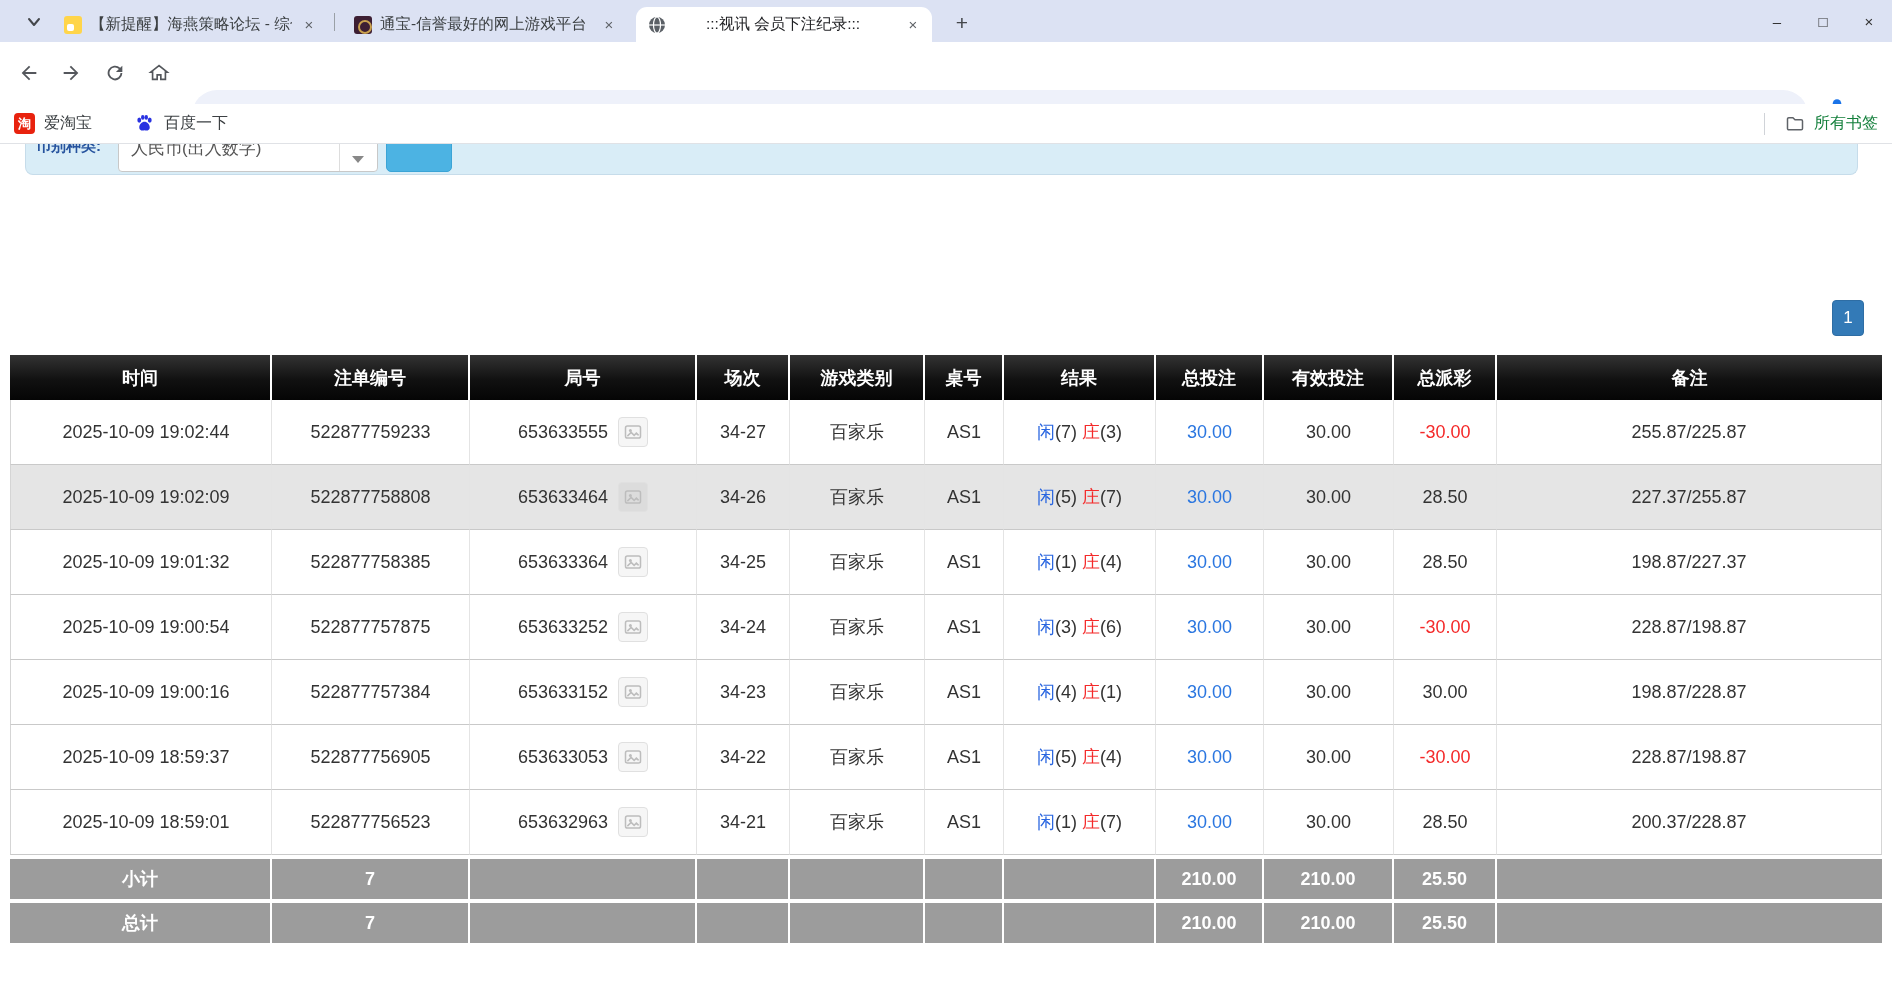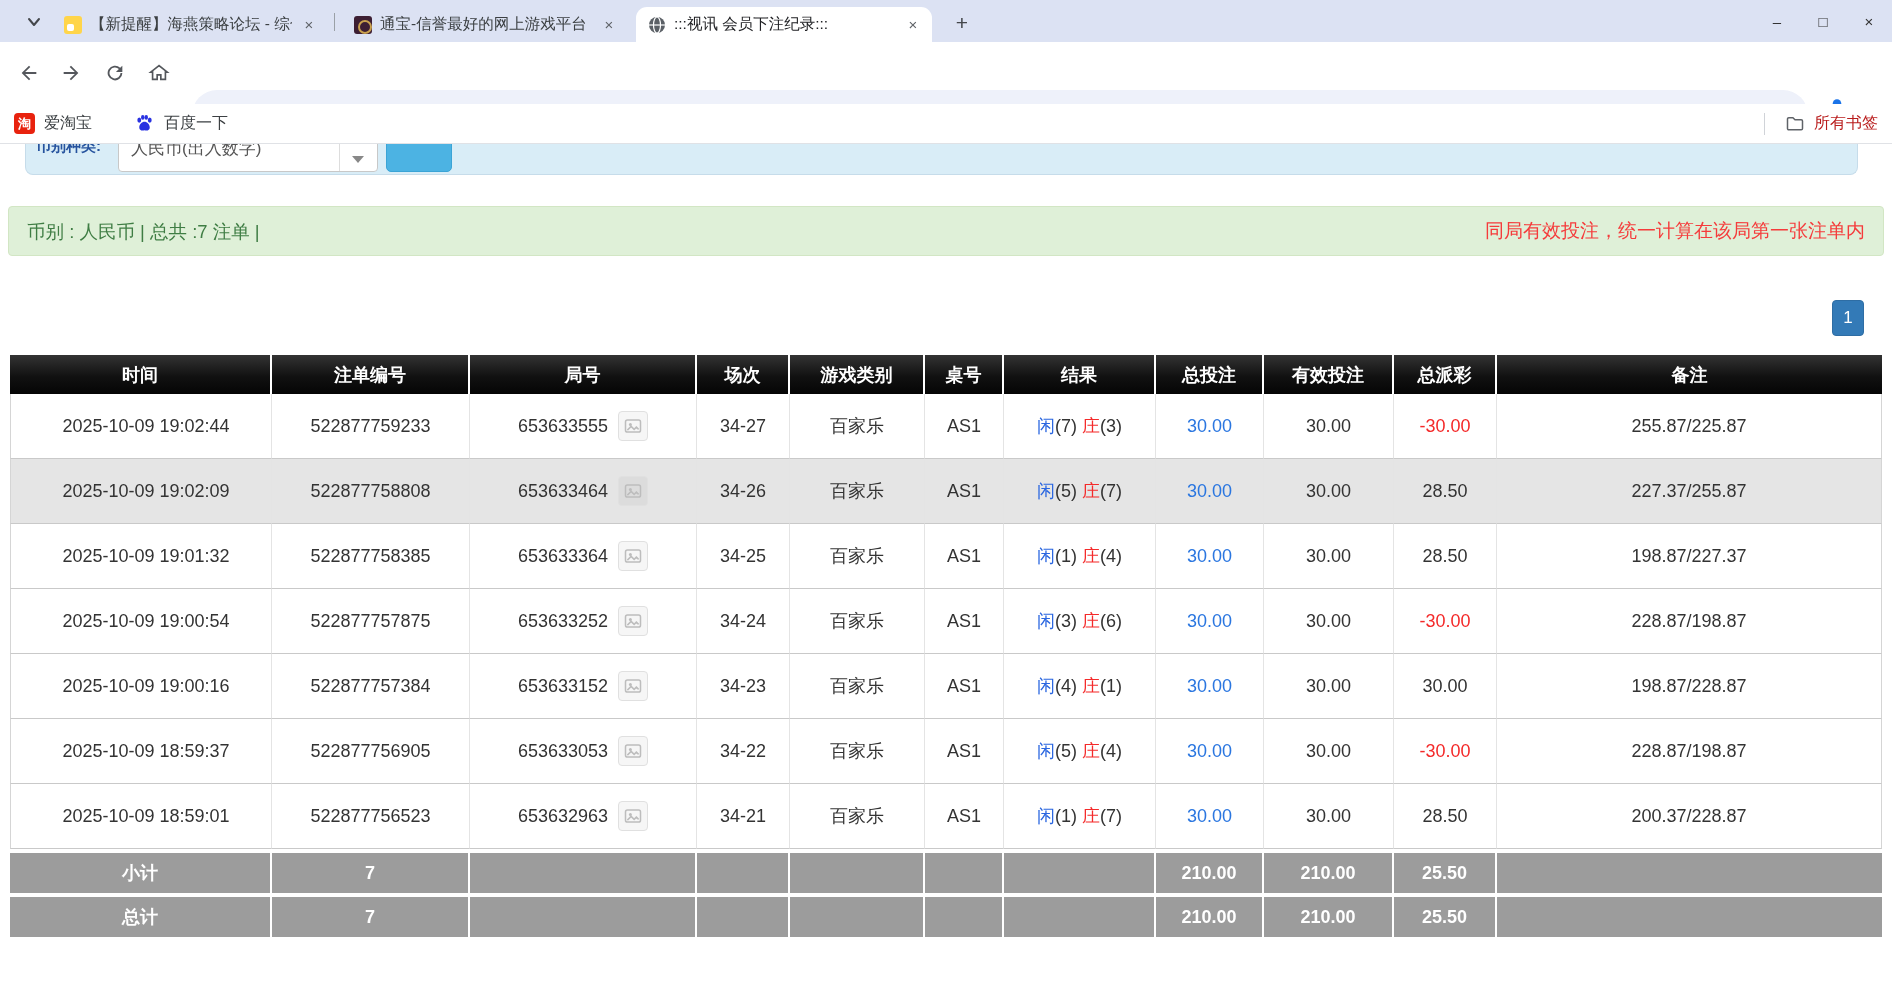--- a/index.html
+++ b/index.html
@@ -32,21 +32,21 @@
   .star { font-size:23px; color:#5f6368; }
   .profile { position:absolute; right:42px; top:53px; }
   .menu-dots { position:absolute; right:12px; top:50px; font-size:22px; color:#5f6368; line-height:44px; }
 
   .bookmarksbar { position:absolute; top:104px; left:0; width:100%; height:40px; background:#fff; border-bottom:1px solid #e0e2e6; display:flex; align-items:center; }
   .bm { display:flex; align-items:center; font-size:16px; color:#3c4043; }
   .bm-taobao { margin-left:14px; }
   .bm-baidu { margin-left:42px; }
   .bm .ico { margin-right:9px; }
   .tb-ico { width:21px; height:21px; background:#e8220e; border-radius:4px; color:#fff; font-size:13px; font-weight:bold; display:flex; align-items:center; justify-content:center; }
-  .bm-right { position:absolute; right:14px; display:flex; align-items:center; font-size:16px; color:#b91c1c; }
+  .bm-right { position:absolute; right:14px; display:flex; align-items:center; font-size:16px; color:#15803d; }
   .bm-divider { width:1px; height:22px; background:#d0d3d8; margin-right:20px; }
   .bm-right .ico { margin-right:9px; }
 
   
   .page { position:absolute; top:145px; left:0; width:100%; height:839px; background:#fff; }
 
   .form-panel { position:absolute; left:25px; top:-1px; width:1833px; height:31px; background:#d9edf7; border:1px solid #c6dcea; border-top:none; border-radius:0 0 8px 8px; overflow:hidden; }
   .form-label { position:absolute; left:10px; top:-22px; line-height:48px; font-size:15px; font-weight:bold; color:#26539e; white-space:nowrap; }
   .form-select { position:absolute; left:92px; top:-20px; width:260px; height:48px; background:#fff; border:1px solid #c8c8c8; border-radius:4px; font-size:17px; color:#555; line-height:48px; padding-left:12px; }
   .form-select .caret-zone { position:absolute; right:0; top:0; width:38px; height:100%; border-left:1px solid #ddd; }
@@ -54,21 +54,21 @@
   .form-button { position:absolute; left:360px; top:-16px; width:66px; height:44px; background:#4cb3e3; border:1px solid #3ba4d6; border-radius:5px; }
 
   .summary-bar { position:absolute; left:8px; top:61px; width:1876px; height:50px; background:#dff0d8; border:1px solid #d2e6c4; border-radius:4px; display:flex; align-items:center; justify-content:space-between; padding:0 18px; }
   .summary-info { font-size:18.5px; color:#3f7d44; }
   .summary-notice { font-size:19px; color:#f53b3b; }
 
   .pager { position:absolute; top:155px; right:28px; }
   .page-btn { width:32px; height:36px; background:#337ab7; border:1px solid #2e6da4; border-radius:4px; color:#fff; font-size:17px; display:flex; align-items:center; justify-content:center; }
 
   table.records { position:absolute; left:10px; top:210px; width:1872px; border-collapse:separate; border-spacing:0; table-layout:fixed; }
-  .records th { height:39px; background:linear-gradient(180deg,#333 0%,#111 55%,#050505 100%); color:#fff; font-size:18px; font-weight:bold; text-align:center; border-right:2px solid #fff; }
+  .records th { height:45px; background:linear-gradient(180deg,#333 0%,#111 55%,#050505 100%); color:#fff; font-size:18px; font-weight:bold; text-align:center; border-right:2px solid #fff; }
   .records th:last-child { border-right:none; }
   .records tbody td { height:65px; background:#fff; font-size:18px; color:#333; text-align:center; vertical-align:middle; border-bottom:1px solid #c9c9c9; border-right:1px solid #e4e4e4; }
   .records tbody td:first-child { border-left:1px solid #d5d5d5;padding-left:10px; }
   .records tbody td:last-child { border-right:1px solid #d5d5d5; }
   .records tbody tr.hl td { background:#e5e5e5; }
   .roundwrap { display:inline-flex; align-items:center; gap:10px;text-align:center; }
   .imgbtn { display:inline-flex; align-items:center; justify-content:center; width:30px; height:30px; background:rgba(0,0,0,0.035); border:1px solid #e0e0e0; border-radius:4px; }
   .player { color:#2a66e0; }
   .banker { color:#f42a2a; }
   .blue { color:#2a76e0; }
@@ -93,21 +93,21 @@
     <span class="close">×</span>
   </div>
   <div class="tab-sep" style="left:334px;"></div>
 
   <div class="tab" style="left:342px; width:286px;">
     <span class="favicon fav-tongbao"></span>
     <span class="title">通宝-信誉最好的网上游戏平台</span>
     <span class="close">×</span>
   </div>
 
-  <div class="tab active" style="left:636px; width:296px;">
+  <div class="tab active" style="left:636px; width:296px;gap:32px;">
     <span class="favicon">
       <svg width="18" height="18" viewBox="0 0 18 18">
           <circle cx="9" cy="9" r="8" fill="#5b6066"></circle>
           <ellipse cx="9" cy="9" rx="3.5" ry="8" fill="none" stroke="#fff" stroke-width="1.2"></ellipse>
           <line x1="1" y1="9" x2="17" y2="9" stroke="#fff" stroke-width="1.2"></line>
         </svg>
     </span>
     <span class="title">:::视讯 会员下注纪录:::</span>
     <span class="close">×</span>
   </div>
@@ -197,24 +197,20 @@
   <div class="form-panel">
     <span class="form-label">币别种类:</span>
     <div class="form-select">
       <span>人民币(出入数字)</span>
       <span class="caret-zone"></span>
       <span class="caret"></span>
     </div>
     <div class="form-button"></div>
   </div>
 
-  <div class="summary-bar">
-    <span class="summary-info">币别 : 人民币 | 总共 :7 注单 |</span>
-    <span class="summary-notice">同局有效投注，统一计算在该局第一张注单内</span>
-  </div>
 
   <div class="pager">
     <div class="page-btn">1</div>
   </div>
 
   <table class="records">
     <colgroup id="cols">
         <col style="width: 262px;">
         <col style="width: 198px;">
         <col style="width: 227px;">

